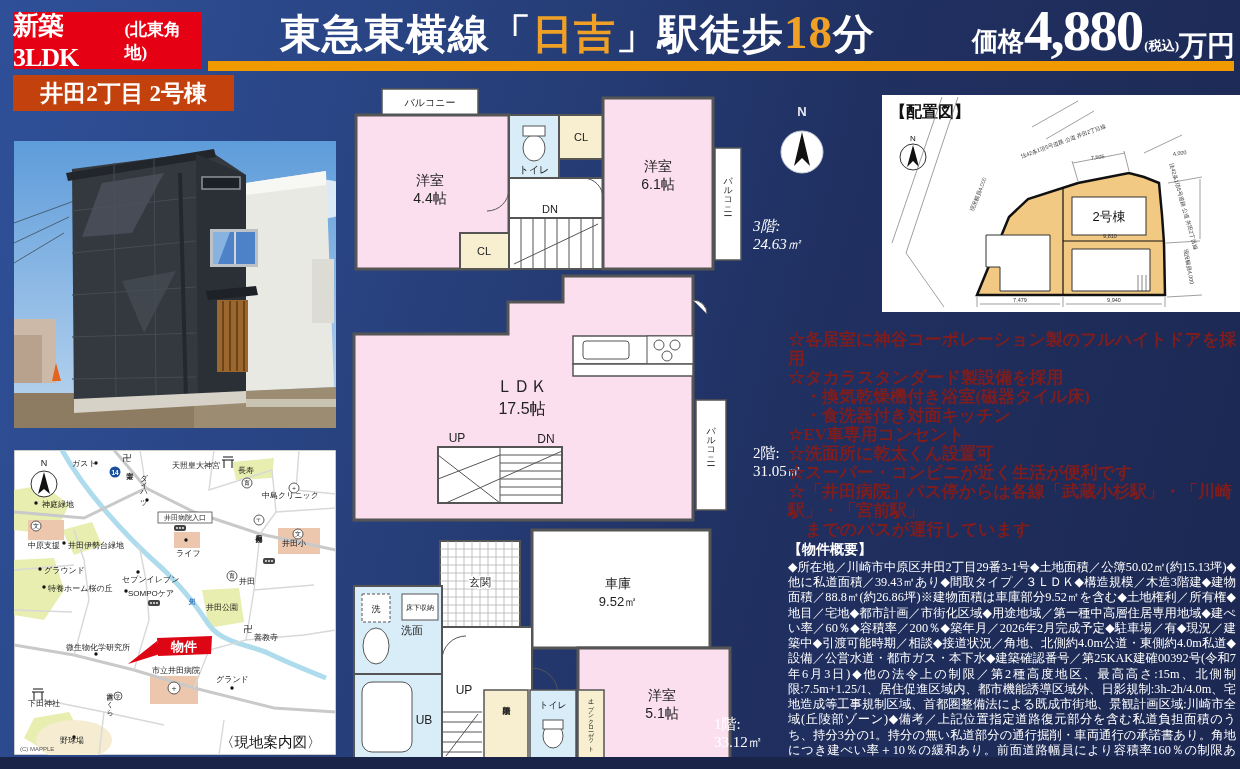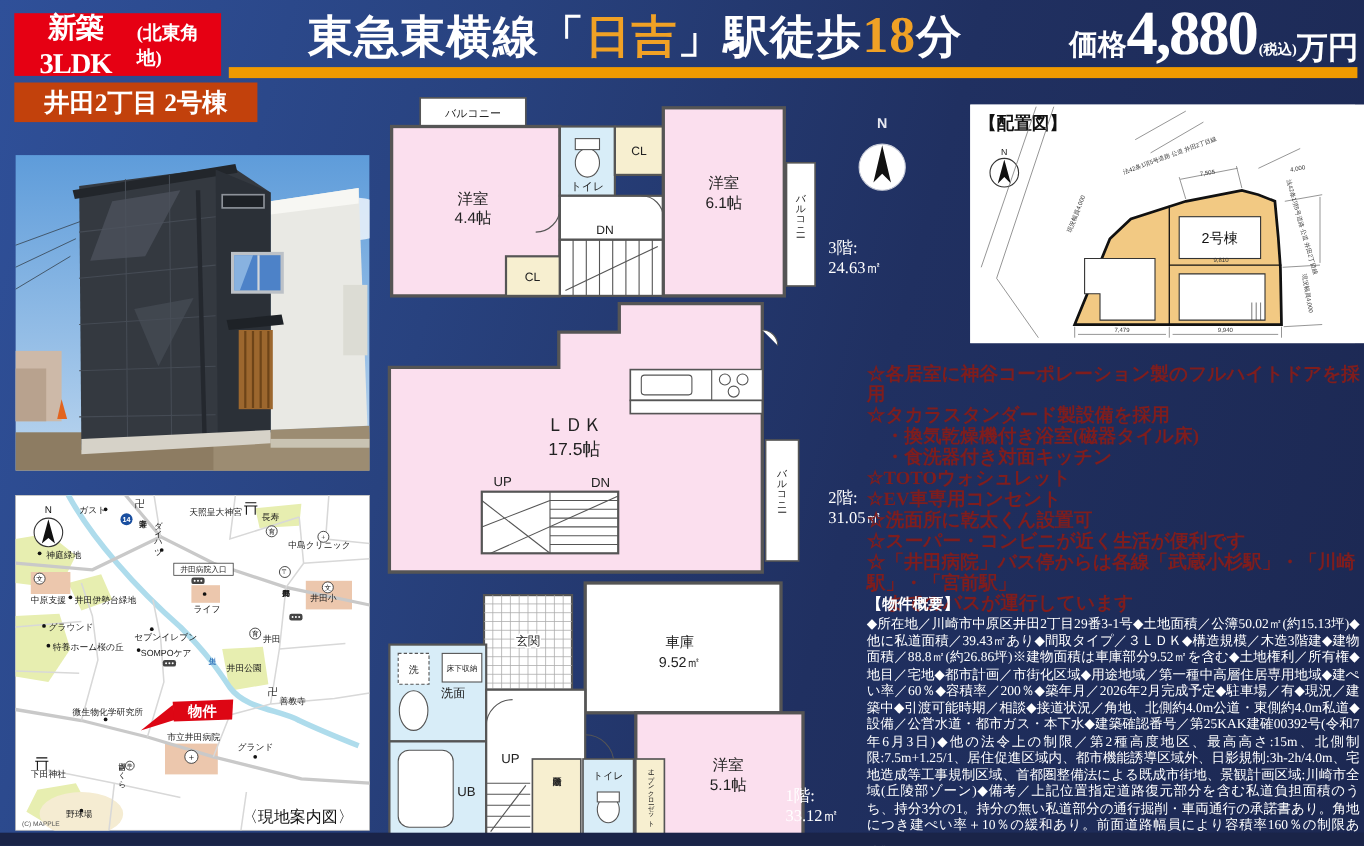--- a/index.html
+++ b/index.html
@@ -5,21 +5,21 @@
   html,body{margin:0;padding:0;}
   body{width:1240px;height:769px;overflow:hidden;
     font-family:"Liberation Serif","DejaVu Serif",serif;
     background:linear-gradient(105deg,#2f5099 0%,#28427f 32%,#203061 62%,#1c2852 100%);}
   .abs{position:absolute;}
   .page{position:relative;width:1240px;height:769px;}
 
   
   .badge-red{left:13px;top:12px;width:188px;height:57px;background:#e60013;color:#fff;
     display:flex;align-items:center;justify-content:center;font-weight:bold;}
-  .badge-red .main{font-size:26px;letter-spacing:-1px;text-align:center;}
+  .badge-red .main{font-size:26px;letter-spacing:-1px;}
   .badge-red .sub{font-size:17px;}
   .badge-orange{left:13px;top:75px;width:221px;height:36px;background:#c2410c;color:#fff;
     display:flex;align-items:center;justify-content:center;font-size:23px;font-weight:bold;}
 
   
   .header-title{left:280px;top:3px;height:58px;color:#fff;font-size:41px;font-weight:bold;
     line-height:58px;white-space:nowrap;letter-spacing:1px;}
   .header-title .orange{color:#f0a125;}
   .header-title .big{font-size:47px;}
   .orange-bar{left:208px;top:61px;width:1026px;height:10px;background:#f09a00;}
@@ -36,21 +36,21 @@
   
   .photo{left:14px;top:141px;width:322px;height:287px;}
   .map-box{left:14px;top:450px;width:322px;height:305px;background:#fff;}
   .siteplan{left:882px;top:95px;width:414px;height:217px;background:#fff;}
   .plan3{left:352px;top:86px;width:395px;height:190px;}
   .plan2{left:350px;top:272px;width:405px;height:252px;}
   .plan1{left:342px;top:528px;width:428px;height:240px;}
   .compass-wrap{left:772px;top:100px;width:60px;height:85px;}
 
   .flabel{color:#fff;font-size:15px;line-height:1.18;font-weight:normal;}
-  .fl3{left:753px;top:218px;} .fl2{left:753px;top:445px;} .fl1{left:714px;top:716px;}
+  .fl3{left:753px;top:218px;font-style:italic;} .fl2{left:753px;top:445px;} .fl1{left:714px;top:716px;}
 
   
   .features{left:788px;top:330px;width:452px;color:#7f1d1d;font-size:17px;line-height:19px;
     font-weight:600;letter-spacing:0px;}
   .features .indent{padding-left:17px;}
 
   
   .overview{left:788px;top:541px;width:448px;color:#fff;}
   .ov-title{font-size:14px;font-weight:bold;margin-bottom:1px;}
   .ov-body{margin:0;font-size:12.3px;line-height:1.24;text-align:justify;}
@@ -338,21 +338,20 @@
         <text x="300" y="112" transform="rotate(74 300 112)">法42条1項5号道路 公道 井田2丁目線</text>
       </g>
     </svg>
   </div>
 
   <div class="abs features">
     <div>☆各居室に神谷コーポレーション製のフルハイトドアを採用</div>
     <div>☆タカラスタンダード製設備を採用</div>
     <div class="indent">・換気乾燥機付き浴室(磁器タイル床)</div>
     <div class="indent">・食洗器付き対面キッチン</div>
-    <div>☆TOTOウォシュレット</div>
     <div>☆EV車専用コンセント</div>
     <div>☆洗面所に乾太くん設置可</div>
     <div>☆スーパー・コンビニが近く生活が便利です</div>
     <div>☆「井田病院」バス停からは各線「武蔵小杉駅」・「川崎駅」・「宮前駅」</div>
     <div class="indent">までのバスが運行しています</div>
   </div>
 
   <div class="abs overview">
     <div class="ov-title">【物件概要】</div>
     <p class="ov-body">◆所在地／川崎市中原区井田2丁目29番3-1号◆土地面積／公簿50.02㎡(約15.13坪)◆他に私道面積／39.43㎡あり◆間取タイプ／３ＬＤＫ◆構造規模／木造3階建◆建物面積／88.8㎡(約26.86坪)※建物面積は車庫部分9.52㎡を含む◆土地権利／所有権◆地目／宅地◆都市計画／市街化区域◆用途地域／第一種中高層住居専用地域◆建ぺい率／60％◆容積率／200％◆築年月／2026年2月完成予定◆駐車場／有◆現況／建築中◆引渡可能時期／相談◆接道状況／角地、北側約4.0m公道・東側約4.0m私道◆設備／公営水道・都市ガス・本下水◆建築確認番号／第25KAK建確00392号(令和7年6月3日)◆他の法令上の制限／第2種高度地区、最高高さ:15m、北側制限:7.5m+1.25/1、居住促進区域内、都市機能誘導区域外、日影規制:3h-2h/4.0m、宅地造成等工事規制区域、首都圏整備法による既成市街地、景観計画区域:川崎市全域(丘陵部ゾーン)◆備考／上記位置指定道路復元部分を含む私道負担面積のうち、持分3分の1。持分の無い私道部分の通行掘削・車両通行の承諾書あり。角地につき建ぺい率＋10％の緩和あり。前面道路幅員により容積率160％の制限あり。</p>

